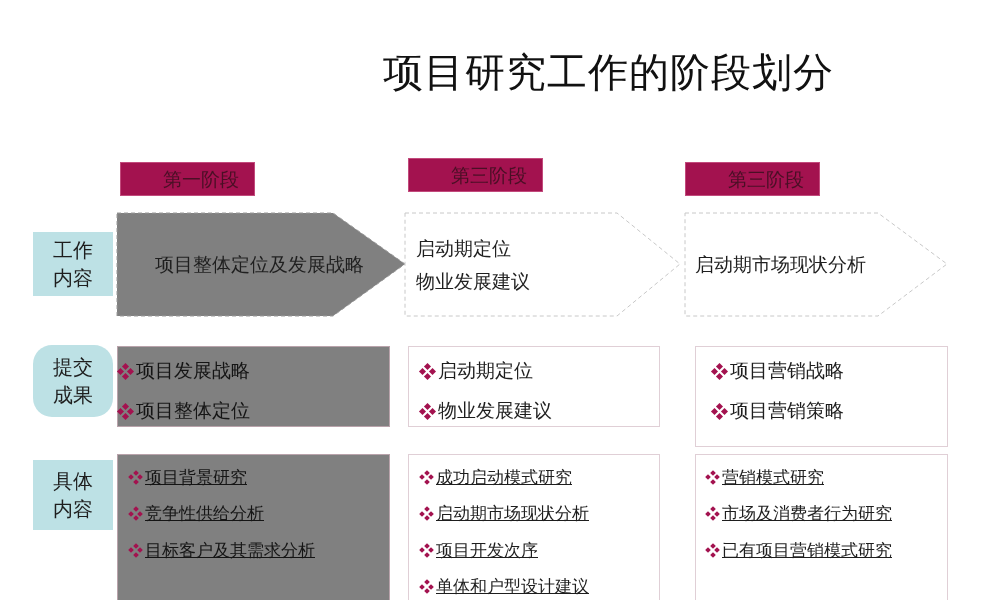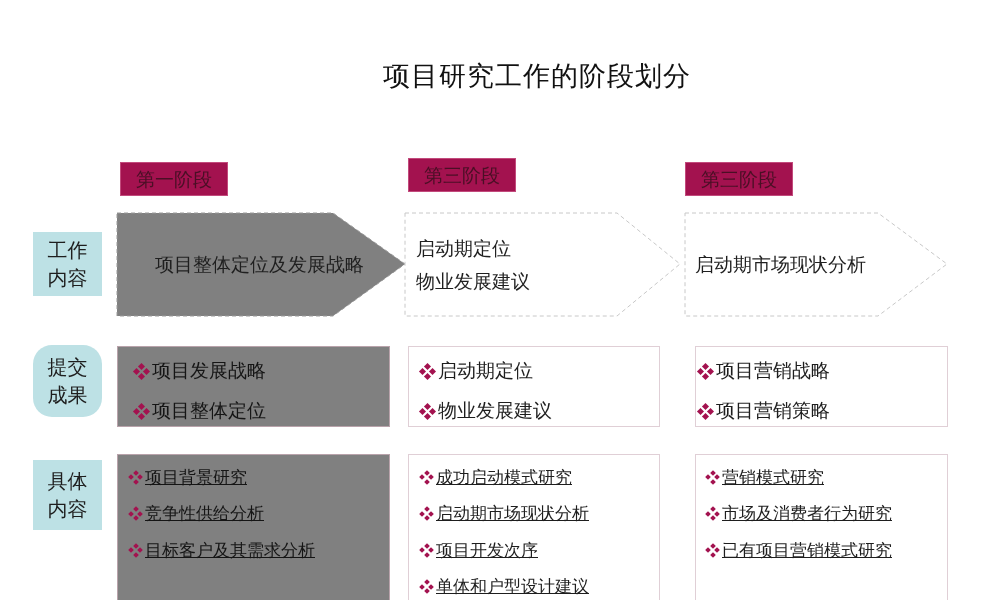--- a/index.html
+++ b/index.html
@@ -5,31 +5,32 @@
   html, body { margin:0; padding:0; }
   body {
     width:1000px; height:600px; overflow:hidden; position:relative;
     background:#ffffff;
     font-family:"DejaVu Sans","Liberation Sans",sans-serif;
     color:#1a1a1a;
   }
   .abs { position:absolute; }
   .title {
     left:383px; top:46px; width:500px; height:60px;
-    font-family:Liberation Serif, serif;
-    font-size:27px; line-height:60px; color:#111; letter-spacing:1px;
+    font-family:Liberation Mono, monospace;
+    font-size:40px; line-height:60px; color:#111; letter-spacing:1px;
     white-space:nowrap;
   }
   .stage {
     height:34px; width:108px; background:#A3124F;
     color:#4a0f25; font-size:19px; line-height:34px; text-align:center;
     box-shadow:0 0 0 1px #c24a7c inset;
+    padding-left:27px;
   }
   .rowlabel {
-    left:33px; width:69px; background:#BDE1E5;
+    left:33px; width:80px; background:#BDE1E5;
     color:#1e1e1e; font-size:20px; line-height:28px;
     display:flex; flex-direction:column; align-items:center; justify-content:center;
   }
   .arrow-svg { position:absolute; overflow:visible; }
   .arrow-text {
     font-size:19px; line-height:33px; color:#1f1f1f; white-space:nowrap;
   }
   .box {
     box-sizing:border-box; border:1px solid #e0cfd6;
     background:#fff;
@@ -91,21 +92,21 @@
   <div>项目整体定位及发展战略</div>
 </div>
 <div class="abs arrow-text" style="left:416px; top:232px;">
   <div>启动期定位</div>
   <div>物业发展建议</div>
 </div>
 <div class="abs arrow-text" style="left:695px; top:248px;">
   <div>启动期市场现状分析</div>
 </div>
 
-<div class="abs box gray deliv" style="left:117px; top:346px; width:273px; height:81px; padding:4px 0 0 16px;">
+<div class="abs box gray deliv" style="left:117px; top:346px; width:273px; height:81px; padding:4px 0 0 0;">
   <ul>
     <li>
         <span class="bullet">
           <i></i>
           <i></i>
           <i></i>
           <i></i>
         </span>
         <span>项目发展战略</span>
       </li>
@@ -135,21 +136,21 @@
         <span class="bullet">
           <i></i>
           <i></i>
           <i></i>
           <i></i>
         </span>
         <span>物业发展建议</span>
       </li>
   </ul>
 </div>
-<div class="abs box deliv" style="left:695px; top:346px; width:253px; height:81px; padding:4px 0 0 2px;">
+<div class="abs box deliv" style="left:695px; top:346px; width:253px; height:101px; padding:4px 0 0 16px;">
   <ul>
     <li>
         <span class="bullet">
           <i></i>
           <i></i>
           <i></i>
           <i></i>
         </span>
         <span>项目营销战略</span>
       </li>

